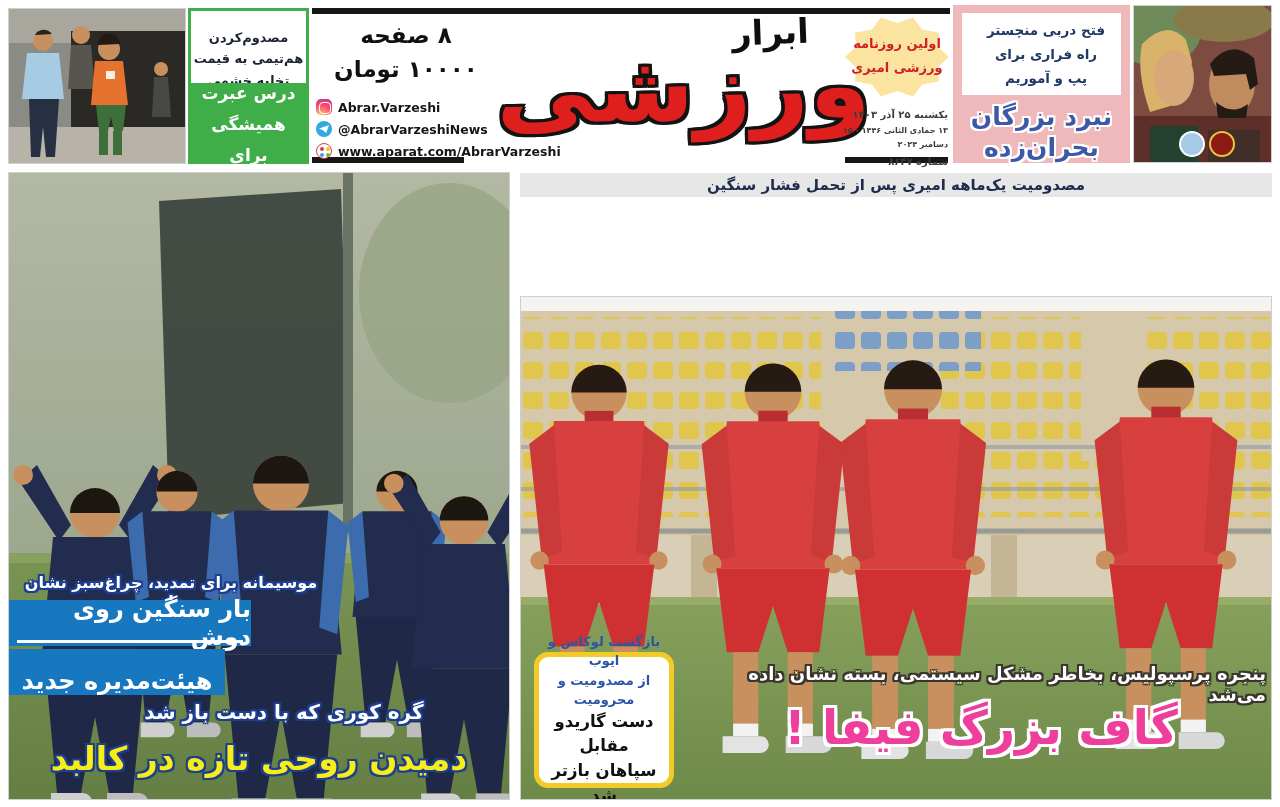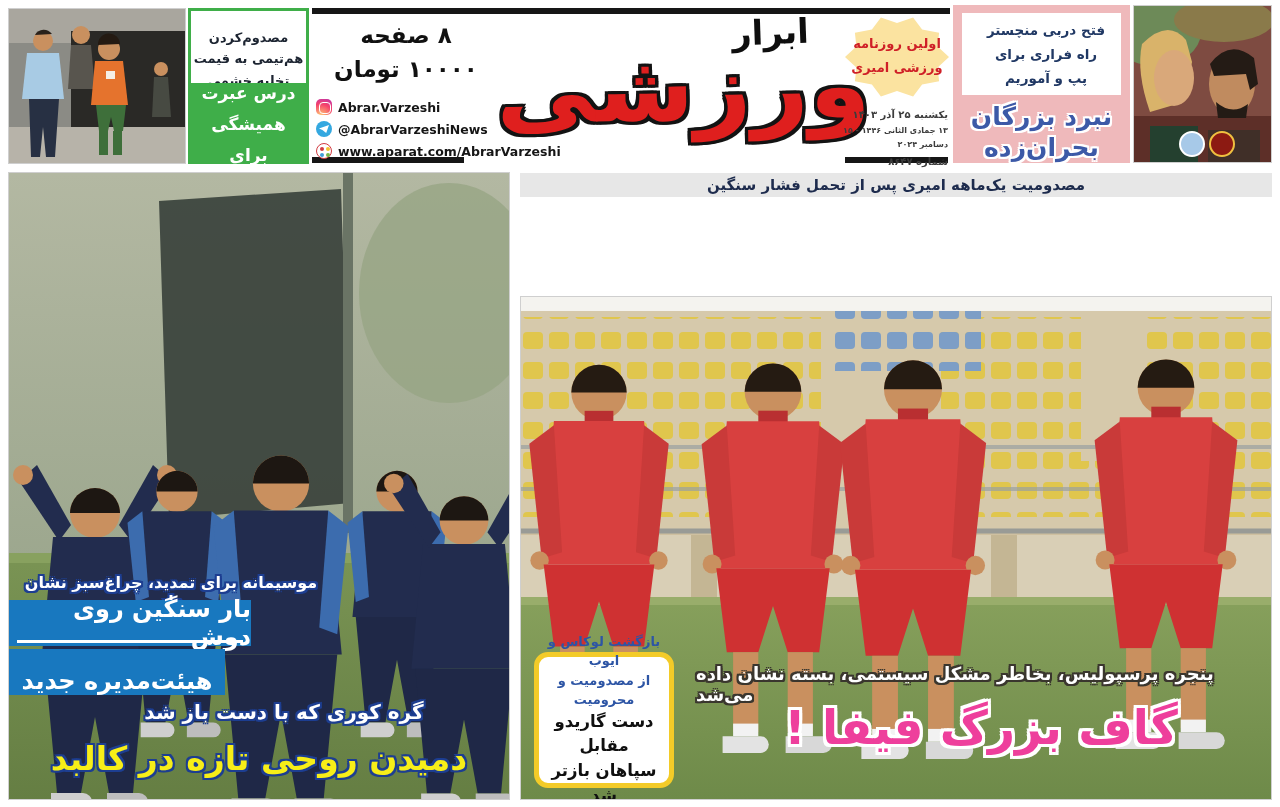--- a/index.html
+++ b/index.html
@@ -59,21 +59,21 @@
   .tr-photo { left:1133px; top:5px; width:139px; height:158px; }
 
   
   .kicker-strip { left:520px; top:173px; width:752px; height:24px; background:#e7e7e7; display:flex; align-items:center; justify-content:center; color:#1d2b4d; font-weight:bold; font-size:15px; direction:rtl; }
   .main-headline { left:520px; top:197px; width:752px; height:99px; display:flex; align-items:center; justify-content:center; color:#e0201d; font-weight:bold; font-size:57px; direction:rtl; transform:none; }
   .right-photo { left:520px; top:296px; width:752px; height:504px; }
 
   .yellow-box { position:absolute; left:13px; top:355px; width:140px; height:136px; background:#fff; border:5px solid #f3cb28; border-radius:14px; display:flex; flex-direction:column; justify-content:center; text-align:center; direction:rtl; line-height:1.5; }
   .yb-blue { color:#2d55a5; font-weight:bold; font-size:13px; }
   .yb-black { color:#101010; font-weight:bold; font-size:16.5px; }
-  .rp-kicker { position:absolute; left:175px; width:570px; top:366px; text-align:left; color:#fff; font-weight:bold; font-size:18px; direction:rtl; }
+  .rp-kicker { position:absolute; left:175px; width:570px; top:366px; text-align:right; color:#fff; font-weight:bold; font-size:18px; direction:rtl; }
   .rp-headline { position:absolute; left:185px; width:550px; top:396px; text-align:center; color:#ee3f9c; font-weight:bold; font-size:47px; line-height:1.5; direction:rtl; }
 
   
   .left-photo { left:8px; top:172px; width:502px; height:628px; }
   .lp-kicker1 { position:absolute; left:12px; width:300px; top:400px; text-align:center; color:#fff; font-weight:bold; font-size:16px; direction:rtl; }
   .blue-box1 { position:absolute; left:0; top:427px; width:242px; height:46px; background:#1878bf; color:#fff; font-weight:bold; font-size:24px; display:flex; align-items:center; justify-content:center; direction:rtl; }
   .blue-box2 { position:absolute; left:0; top:476px; width:216px; height:46px; background:#1878bf; color:#fff; font-weight:bold; font-size:24px; display:flex; align-items:flex-end; justify-content:center; direction:rtl; }
   .bb-line { position:absolute; left:8px; right:8px; bottom:3px; height:3px; background:#fff; }
   .lp-kicker2 { position:absolute; left:120px; width:310px; top:527px; text-align:center; color:#fff; font-weight:bold; font-size:20px; direction:rtl; }
   .lp-headline { position:absolute; left:6px; right:6px; top:558px; text-align:center; color:#f7ee18; font-weight:bold; font-size:33px; line-height:1.7; direction:rtl; }

